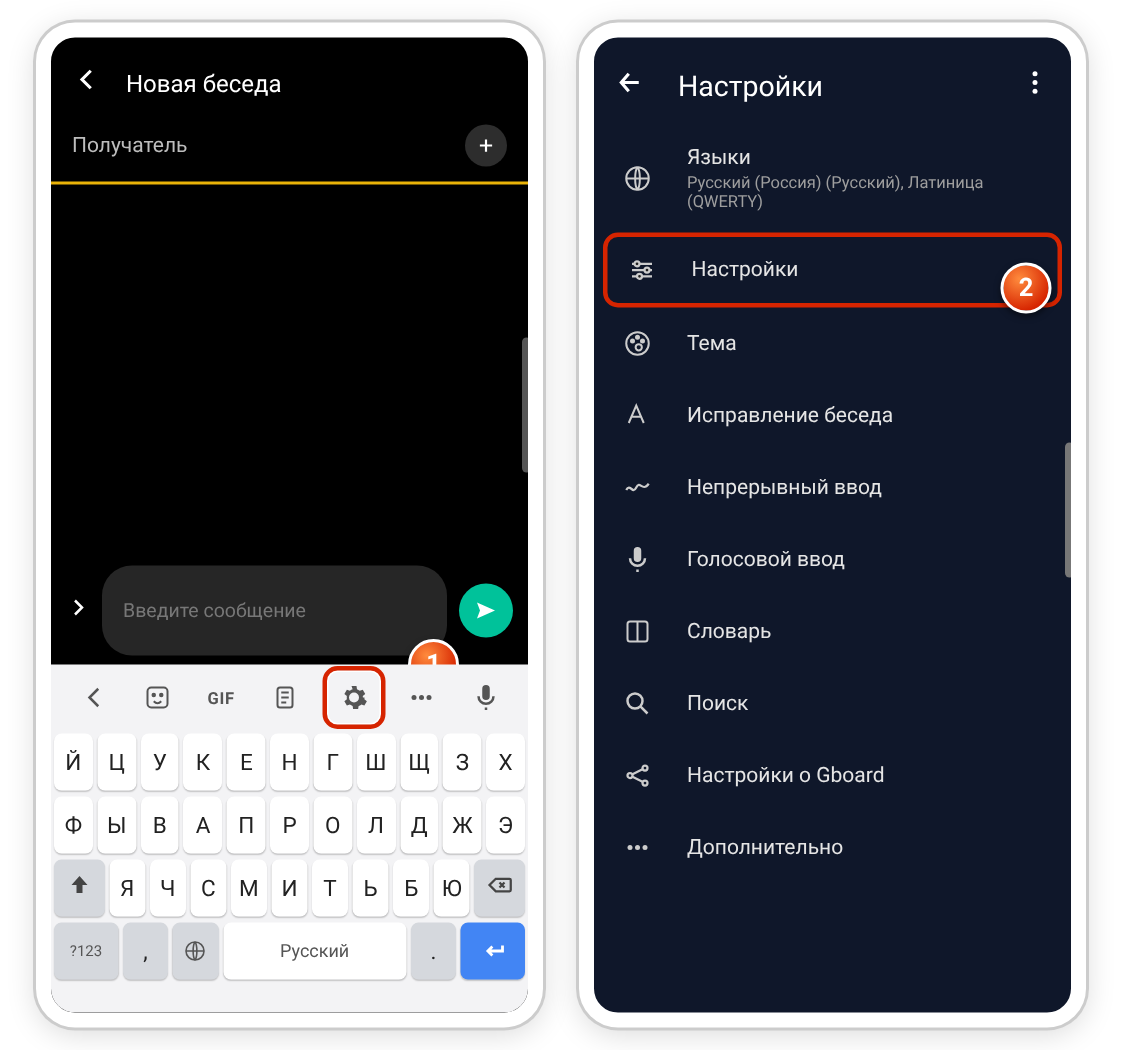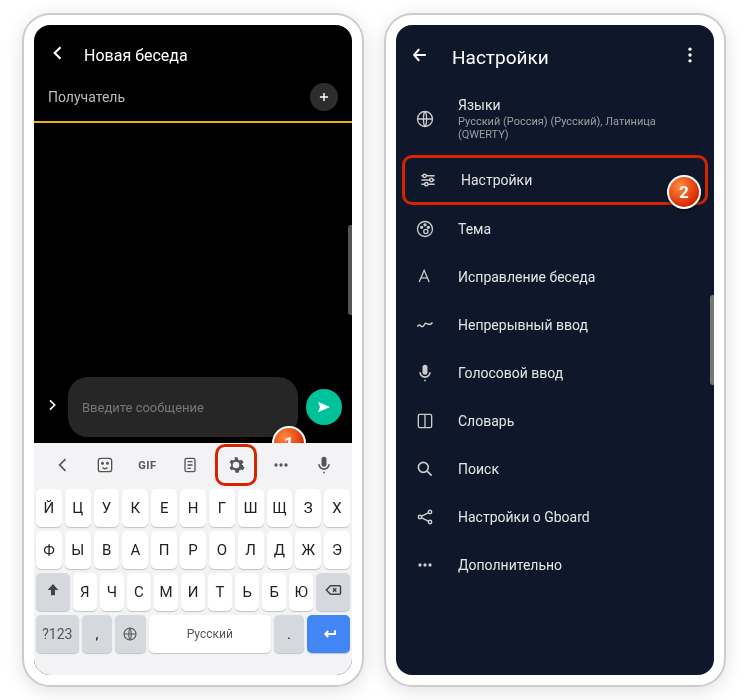--- a/index.html
+++ b/index.html
@@ -102,21 +102,21 @@
   display:flex;align-items:center;justify-content:center;
   font-size:15px; color:#222; flex:1; min-width:0;
 }
 .key-dark { background:#d5d8dd; }
 .key-wide { flex: 1.4; }
 .key-space { flex: 4; font-size:12px;color:#555; }
 .key-enter { background:#4285f4; }
 .key-enter svg { width:18px;height:18px;color:#fff; }
 .key-bksp svg { width:20px;height:20px;color:#444; }
 .key-shift svg { width:16px;height:16px;color:#444; }
-.kbd-hint { font-size:14px;color:#555; }
+.kbd-hint { font-size:10px;color:#555; }
 
 
 .settings-header {
   display:flex; align-items:center; padding: 20px 14px 14px; color:#fff; gap:22px;
 }
 .settings-header .title { font-size:19px; flex:1; }
 .settings-header svg { width:20px;height:20px;color:#fff; }
 .settings-list { display:flex; flex-direction:column; }
 .s-item {
   display:flex; align-items:center; gap: 22px; padding: 14px 18px;

